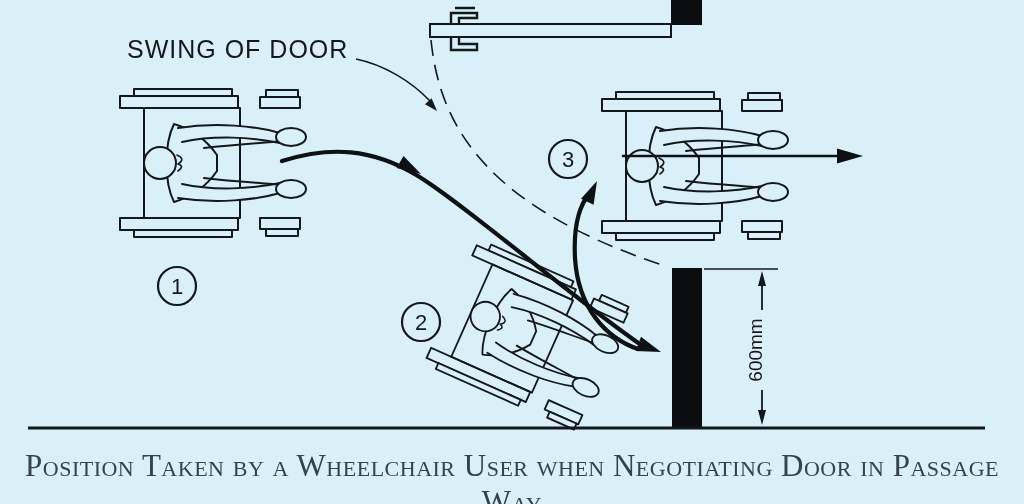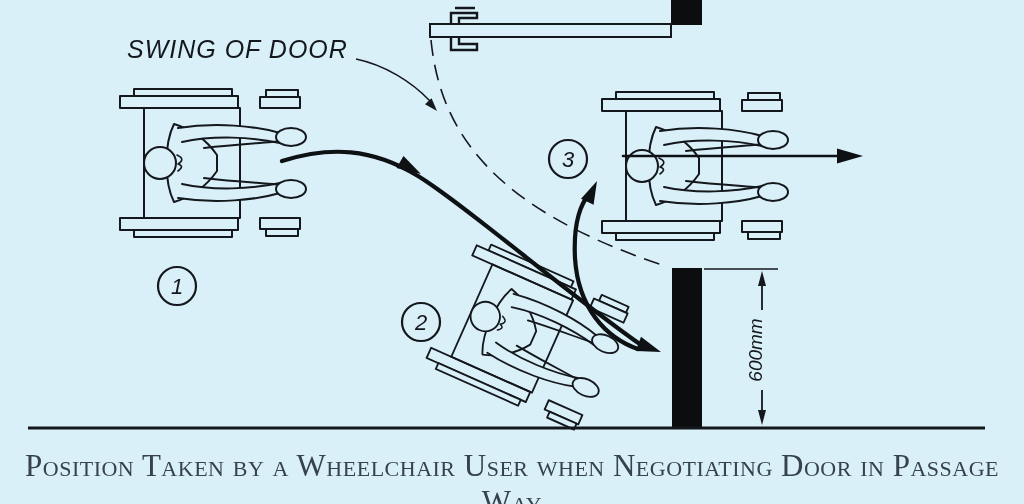--- a/index.html
+++ b/index.html
@@ -3,21 +3,21 @@
 <meta charset="utf-8">
 <style>
   html,body{margin:0;padding:0;}
   body{
     width:1024px;height:504px;
     background:#d9f0f9;
     font-family:"Liberation Sans",sans-serif;
     overflow:hidden;
     position:relative;
   }
-  #stage{position:absolute;top:0;left:0;width:1024px;height:504px;font-style:italic;}
+  #stage{position:absolute;top:0;left:0;width:1024px;height:504px;}
   svg text{user-select:none;}
   .swing-label{
     font-family:"Liberation Sans",sans-serif;
     font-size:25px;
     letter-spacing:1px;
     fill:#14181c;
   }
   .circle-num{
     font-family:"Liberation Sans",sans-serif;
     font-size:22px;

